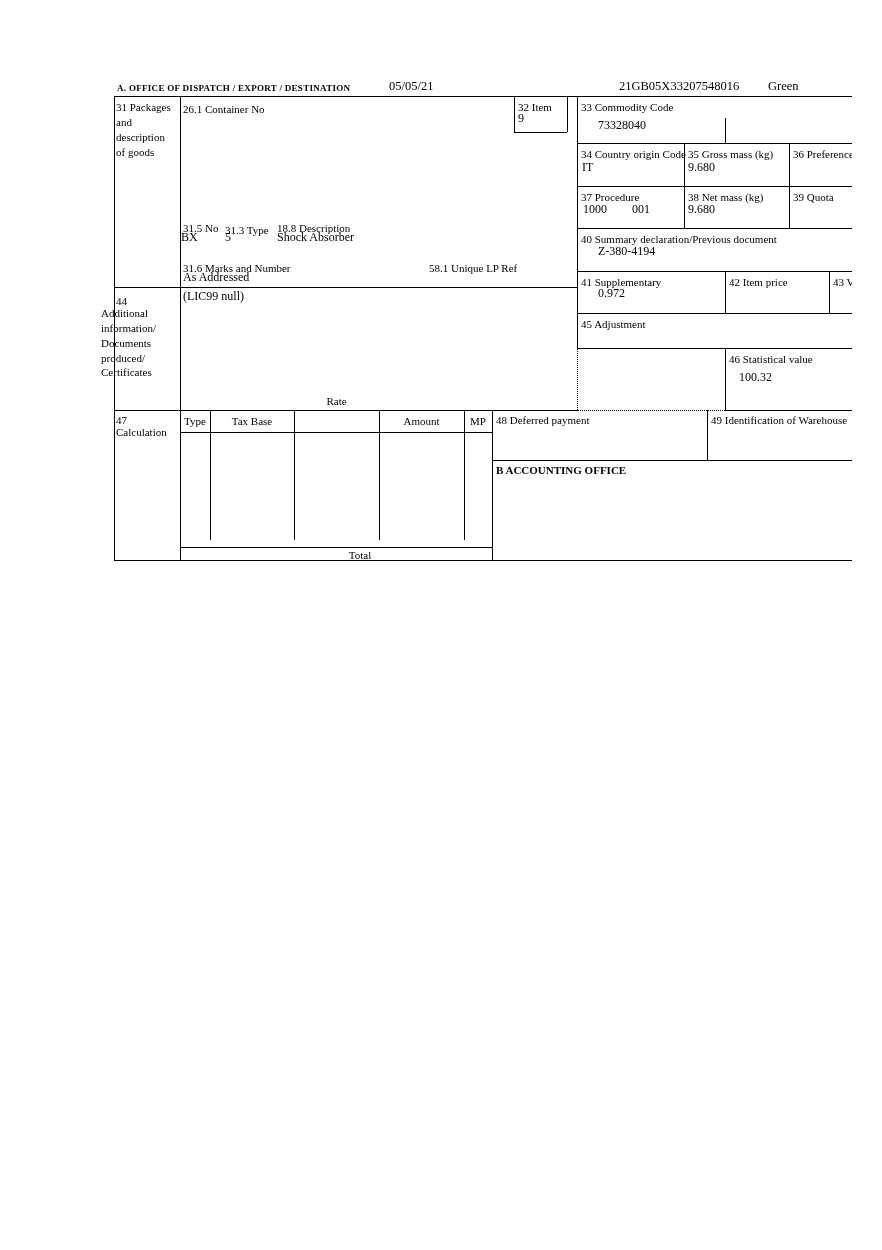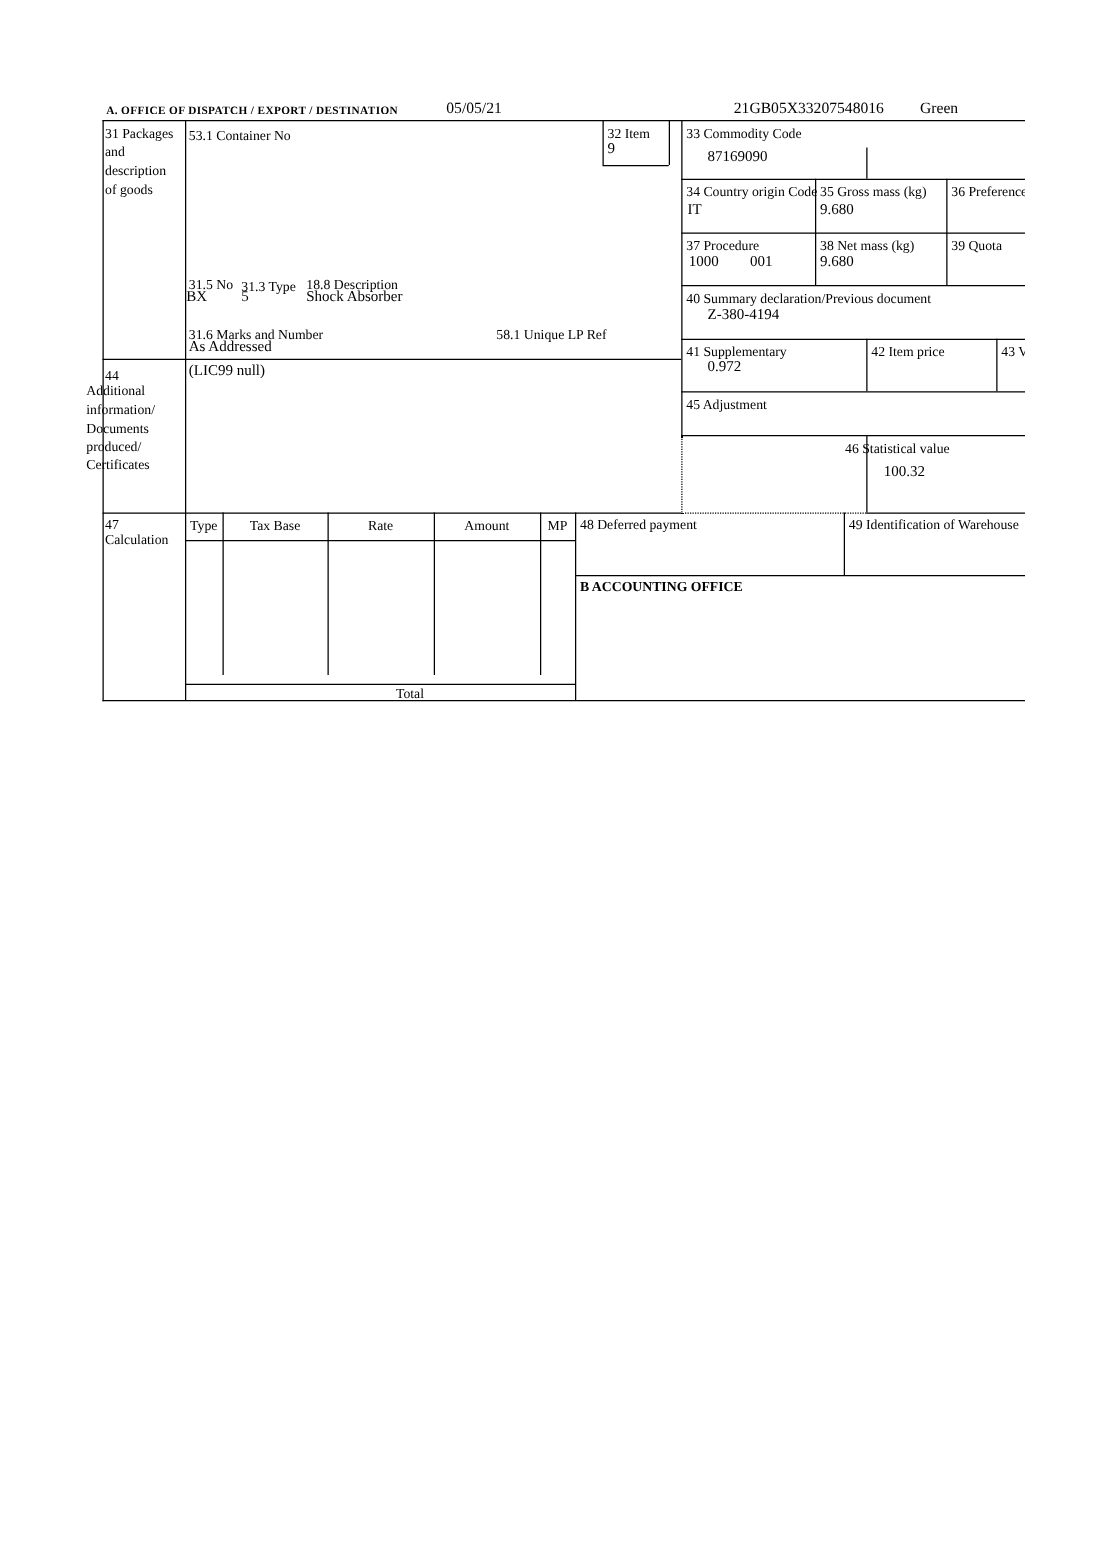--- a/index.html
+++ b/index.html
@@ -1,19 +1,19 @@
 <!DOCTYPE html>
 <html><head>
 <meta charset="utf-8">
 <style>
   * { margin:0; padding:0; box-sizing:border-box; }
   html,body { background:#ffffff; }
   #screen {
     position:relative; width:820px; height:1250px; background:#ffffff;
-    font-family:"Liberation Serif", serif; color:#000; overflow:hidden;
+    font-family:"Liberation Serif", serif; color:#000; overflow:hidden;margin-left:32px;
   }
   .ln { position:absolute; background:#000; }
   .ln.dot-v { background:none; border-left:1px dotted #000; width:0 !important; }
   .ln.dot-h { background:none; border-top:1px dotted #000; height:0 !important; }
   .lbl { position:absolute; font-size:11px; line-height:1.35; white-space:nowrap; }
   .wrap { white-space:normal; }
   .val { position:absolute; font-size:12px; line-height:1.15; white-space:nowrap; }
   .hval { position:absolute; font-size:12.5px; white-space:nowrap; }
   .bold { font-weight:bold; }
   .office { font-size:9px; letter-spacing:0.3px; }
@@ -61,38 +61,38 @@
   <div class="ln" style="left:545px;top:348px;width:315px;height:1px"></div>
   <div class="ln" style="left:82px;top:287px;width:463px;height:1px"></div>
   <div class="ln" style="left:82px;top:410px;width:463px;height:1px"></div>
   <div class="ln dot-h" style="left:545px;top:410px;width:148px"></div>
   <div class="ln" style="left:693px;top:410px;width:167px;height:1px"></div>
   <div class="ln" style="left:148px;top:432px;width:312px;height:1px"></div>
   <div class="ln" style="left:460px;top:460px;width:400px;height:1px"></div>
   <div class="ln" style="left:148px;top:547px;width:312px;height:1px"></div>
 
   <div class="lbl wrap" style="left:84px;top:100px;width:58px">31 Packages and description of goods</div>
-  <div class="lbl" style="left:151px;top:102px">53.1 Container No</div>
+  <div class="lbl" style="left:151px;top:102px">26.1 Container No</div>
 
   <div class="lbl" style="left:151px;top:221px">31.5 No</div>
   <div class="lbl" style="left:193px;top:223px">31.3 Type</div>
   <div class="lbl" style="left:245px;top:221px">18.8 Description</div>
   <div class="val" style="left:149px;top:231px">BX</div>
   <div class="val" style="left:193px;top:231px">5</div>
   <div class="val" style="left:245px;top:231px">Shock Absorber</div>
 
   <div class="lbl" style="left:151px;top:261px">31.6 Marks and Number</div>
   <div class="lbl" style="left:397px;top:261px">58.1 Unique LP Ref</div>
   <div class="val" style="left:151px;top:271px">As Addressed</div>
 
   <div class="lbl" style="left:486px;top:100px">32 Item</div>
   <div class="val" style="left:486px;top:112px">9</div>
 
   <div class="lbl" style="left:549px;top:100px">33 Commodity Code</div>
-  <div class="val" style="left:566px;top:119px">87169090</div>
+  <div class="val" style="left:566px;top:119px">73328040</div>
 
   <div class="lbl" style="left:549px;top:147px">34 Country origin Code</div>
   <div class="val" style="left:550px;top:161px">IT</div>
   <div class="lbl" style="left:656px;top:147px">35 Gross mass (kg)</div>
   <div class="val" style="left:656px;top:161px">9.680</div>
   <div class="lbl" style="left:761px;top:147px">36 Preference</div>
 
   <div class="lbl" style="left:549px;top:190px">37 Procedure</div>
   <div class="val" style="left:551px;top:203px">1000</div>
   <div class="val" style="left:600px;top:203px">001</div>
@@ -107,28 +107,28 @@
   <div class="val" style="left:566px;top:287px">0.972</div>
   <div class="lbl" style="left:697px;top:275px">42 Item price</div>
   <div class="lbl" style="left:801px;top:275px">43 V.M. Code</div>
 
   <div class="lbl" style="left:84px;top:294px">44</div>
   <div class="lbl wrap" style="left:69px;top:306px;width:62px">Additional information/ Documents produced/ Certificates</div>
   <div class="val" style="left:151px;top:290px">(LIC99 null)</div>
 
   <div class="lbl" style="left:549px;top:317px">45 Adjustment</div>
 
-  <div class="lbl" style="left:676px;top:352px">46 Statistical value</div>
+  <div class="lbl" style="left:697px;top:352px">46 Statistical value</div>
   <div class="val" style="left:707px;top:371px">100.32</div>
 
   <div class="lbl" style="left:84px;top:413px">47</div>
   <div class="lbl" style="left:84px;top:425px">Calculation</div>
   <div class="lbl center" style="left:148px;top:414px;width:30px">Type</div>
   <div class="lbl center" style="left:178px;top:414px;width:84px">Tax Base</div>
-  <div class="lbl center" style="left:262px;top:414px;width:85px">Rate</div>
+  <div class="lbl center" style="left:262px;top:394px;width:85px">Rate</div>
   <div class="lbl center" style="left:347px;top:414px;width:85px">Amount</div>
   <div class="lbl center" style="left:432px;top:414px;width:28px">MP</div>
   <div class="lbl center" style="left:302px;top:548px;width:52px">Total</div>
 
   <div class="lbl" style="left:464px;top:413px">48 Deferred payment</div>
   <div class="lbl" style="left:679px;top:413px">49 Identification of Warehouse</div>
   <div class="lbl bold" style="left:464px;top:463px">B ACCOUNTING OFFICE</div>
 
 </div>
 

